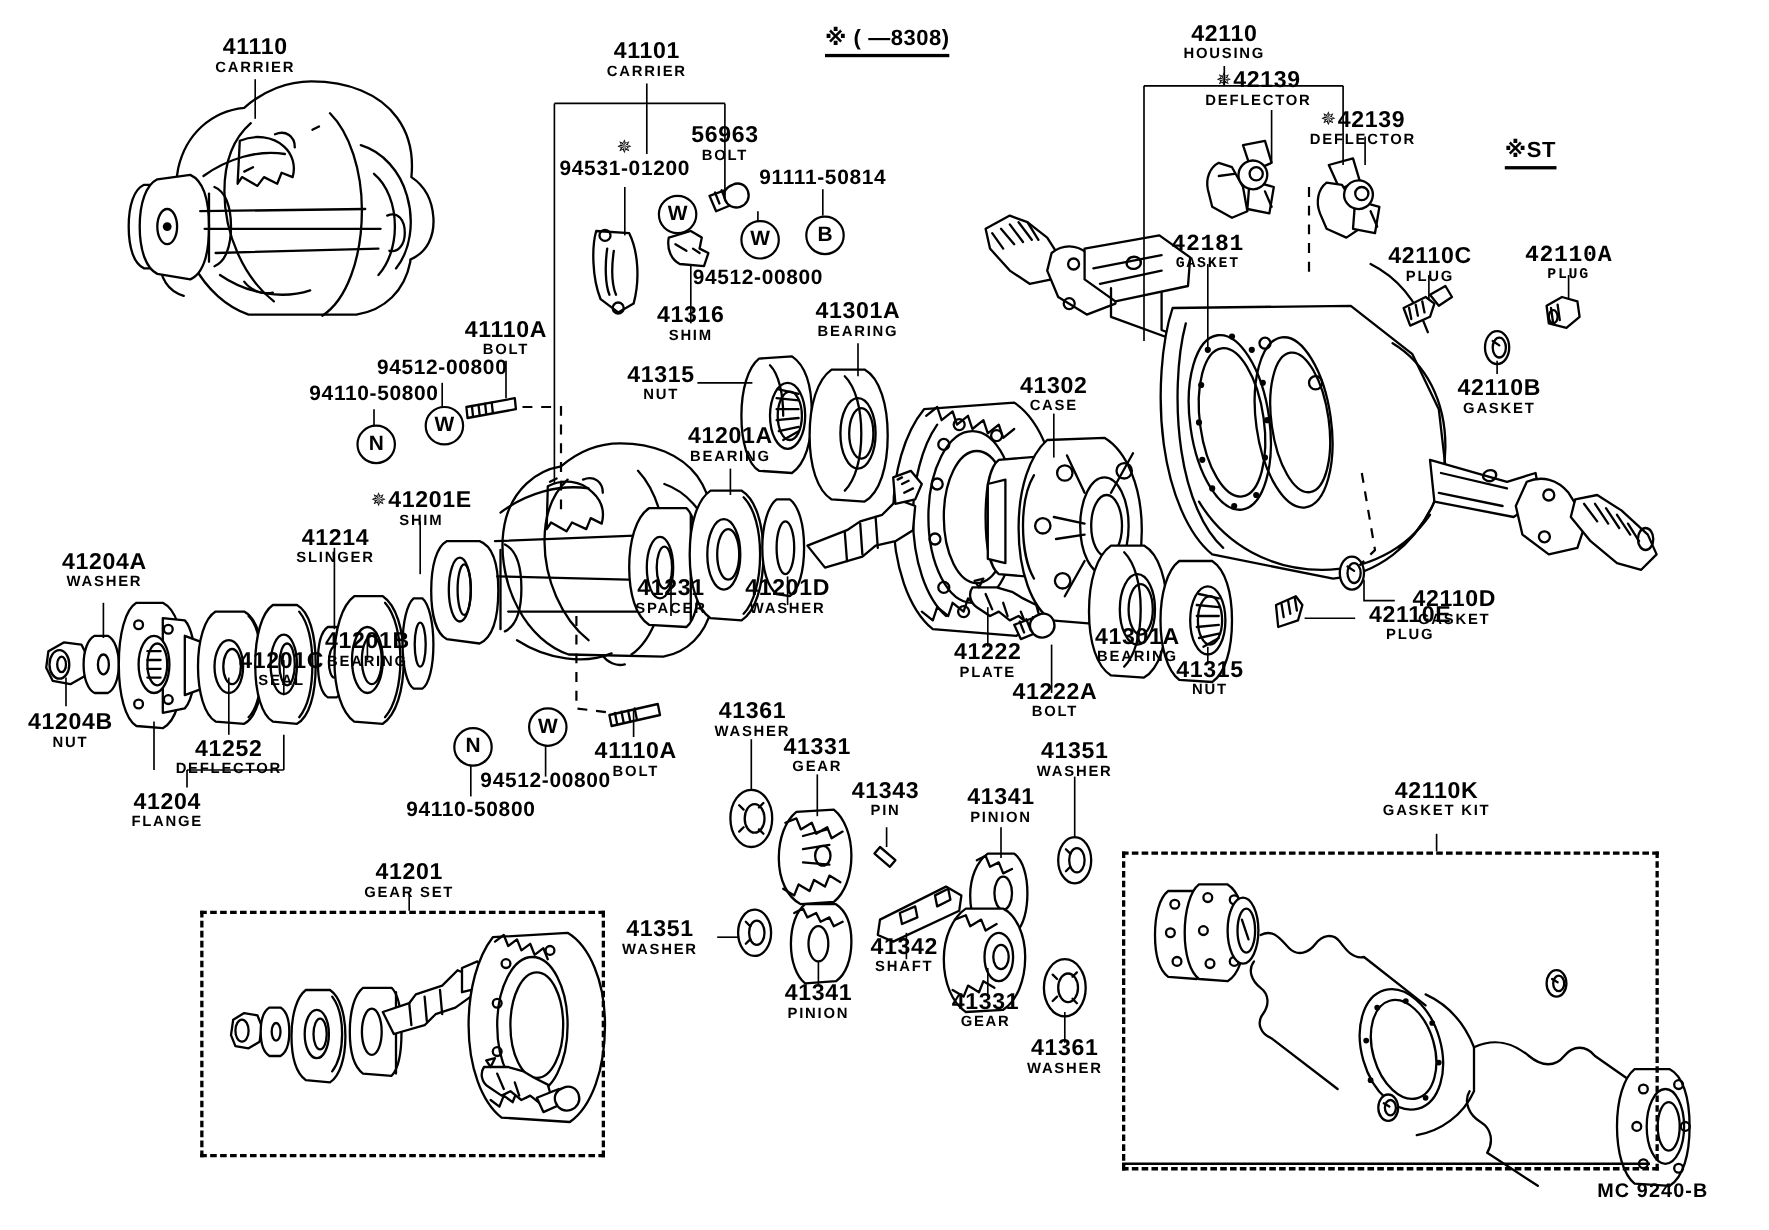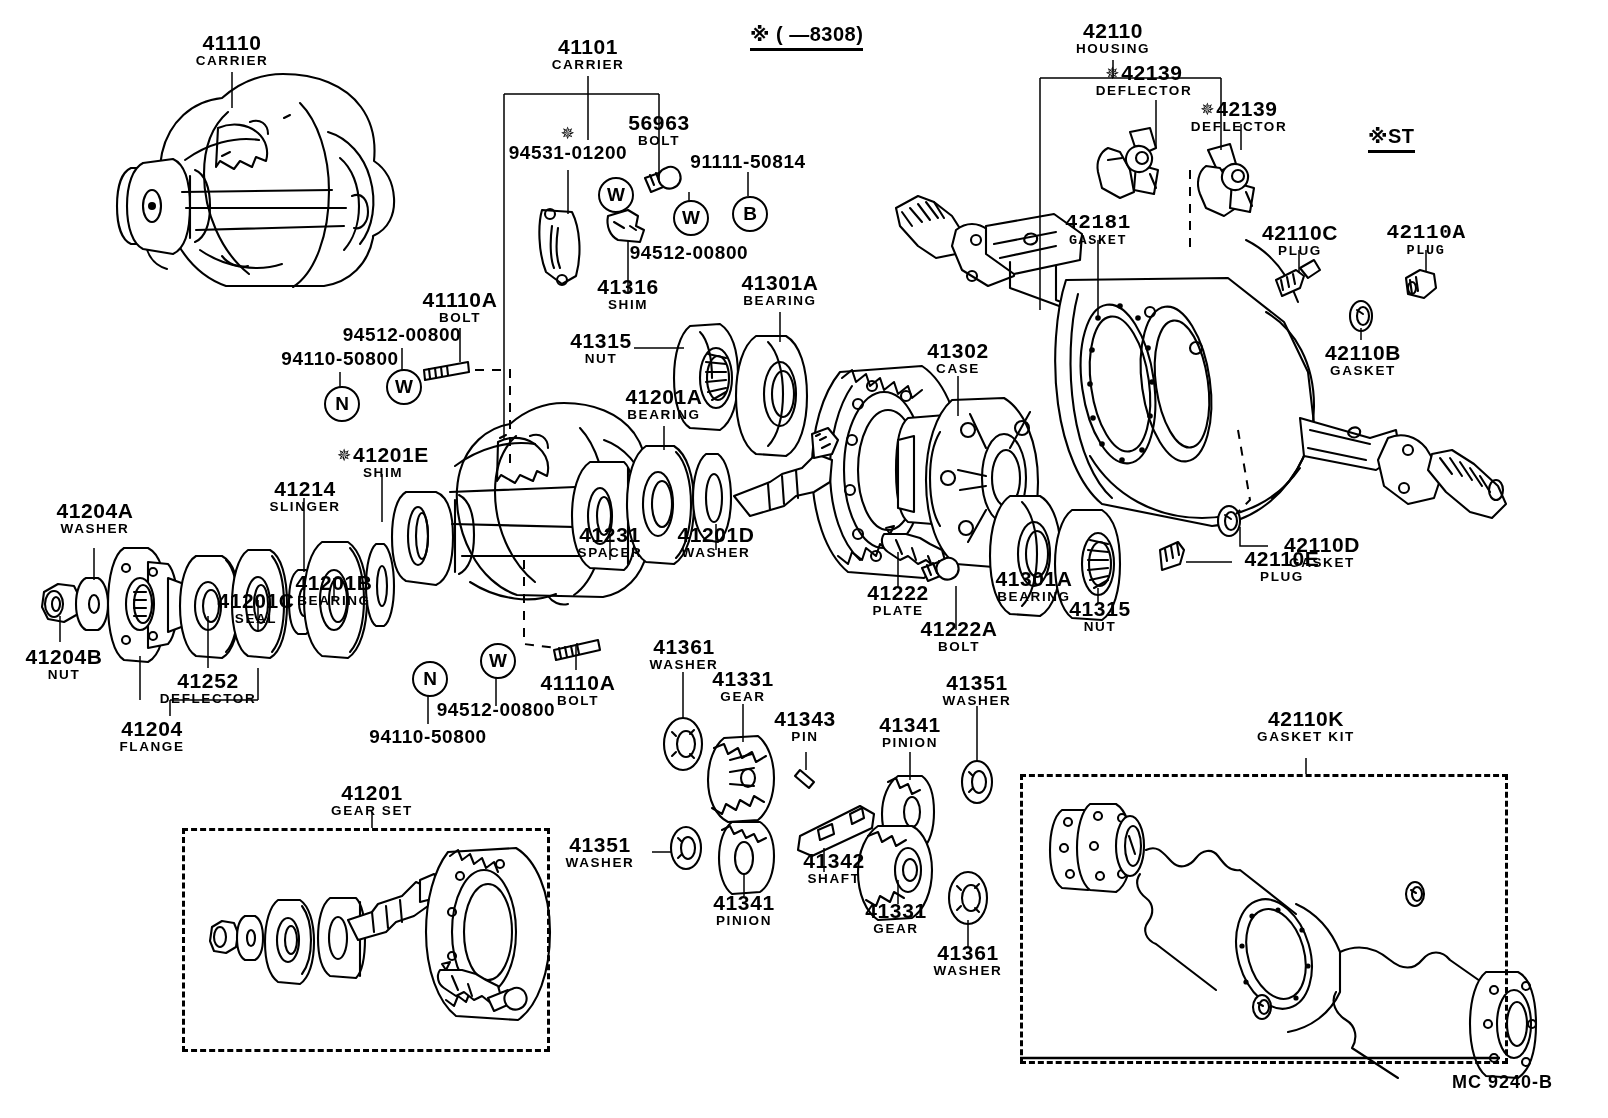--- a/index.html
+++ b/index.html
@@ -857,21 +857,21 @@
   <div class="lbl" style="left:548px;top:834px;width:104px;">
     <span class="num">41351</span>
     <span class="nam">WASHER</span>
   </div>
 
   <div class="lbl" style="left:692px;top:892px;width:104px;">
     <span class="num">41341</span>
     <span class="nam">PINION</span>
   </div>
 
-  <div class="lbl" style="left:772px;top:850px;width:100px;margin-left:12px;">
+  <div class="lbl" style="left:772px;top:850px;width:100px;">
     <span class="num">41342</span>
     <span class="nam">SHAFT</span>
   </div>
 
   <div class="lbl" style="left:846px;top:900px;width:100px;">
     <span class="num">41331</span>
     <span class="nam">GEAR</span>
   </div>
 
   <div class="lbl" style="left:916px;top:942px;width:104px;">

